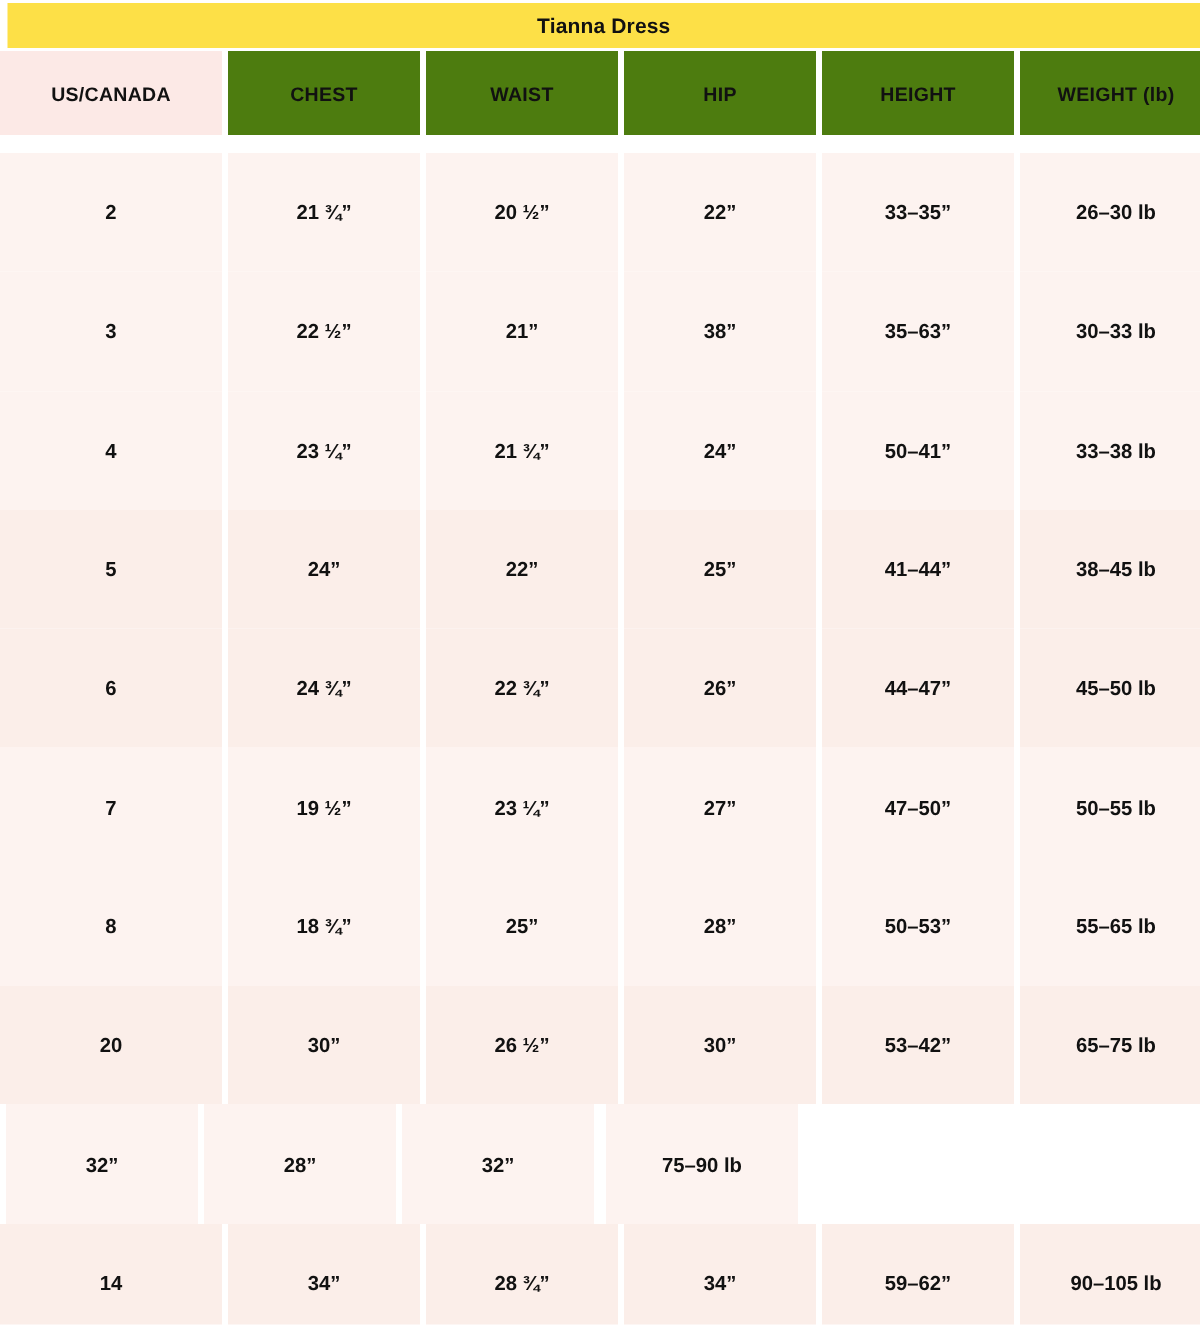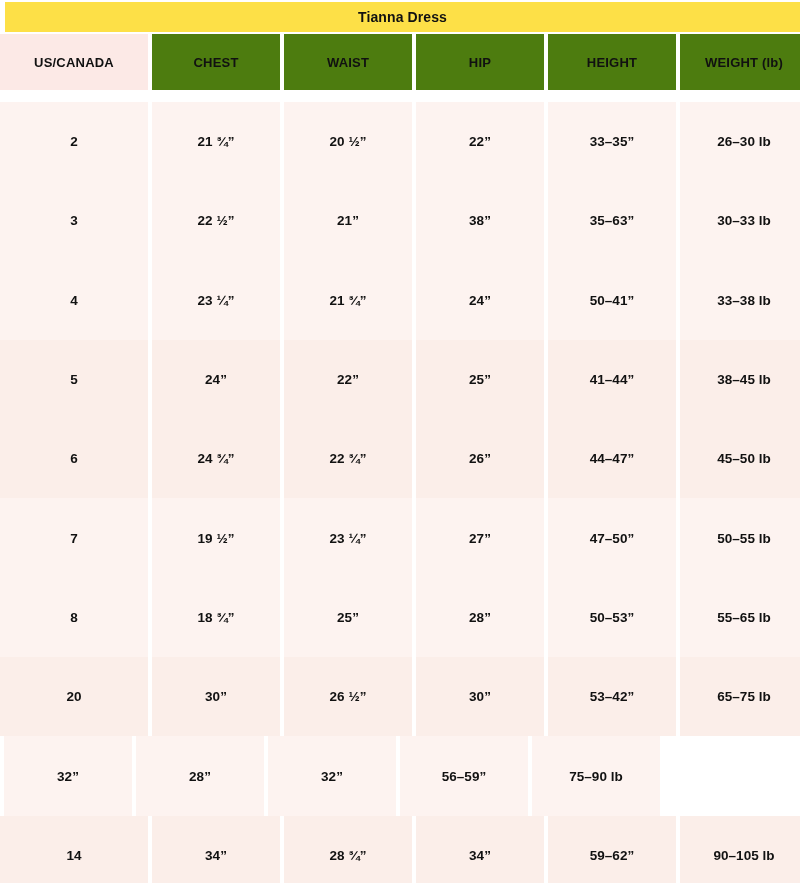--- a/index.html
+++ b/index.html
@@ -225,21 +225,20 @@
   </div>
 
   <div class="row data-row odd">
     <div class="gap"></div>
     <div class="cell col-n">32”</div>
     <div class="gap"></div>
     <div class="cell col-n">28”</div>
     <div class="gap"></div>
     <div class="cell col-n">32”</div>
     <div class="gap"></div>
-    <div class="cell col-n">56–59”</div>
     <div class="gap"></div>
     <div class="cell col-n">75–90 lb</div>
   </div>
 
   <div class="row data-row even">
     <div class="cell col-0">14</div>
     <div class="gap"></div>
     <div class="cell col-n">34”</div>
     <div class="gap"></div>
     <div class="cell col-n">28 ¾”</div>

